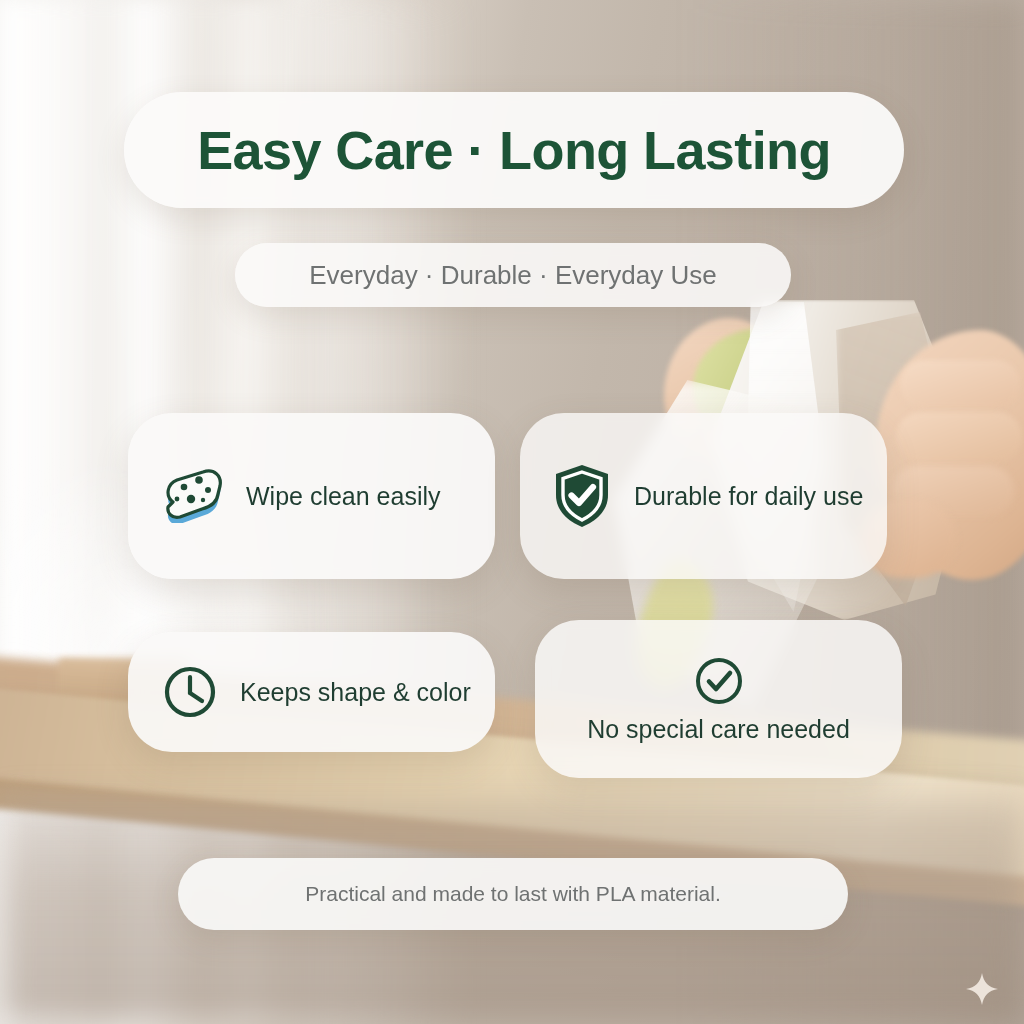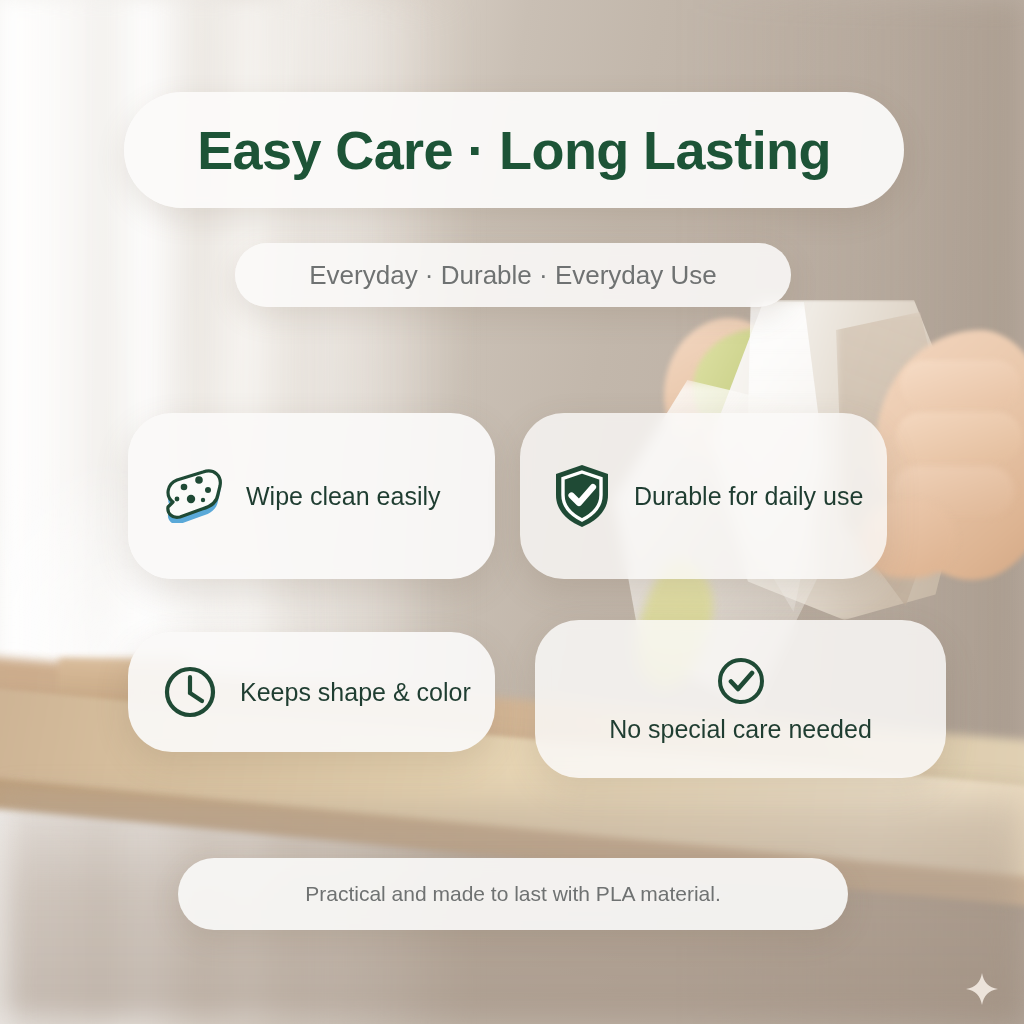--- a/index.html
+++ b/index.html
@@ -193,21 +193,21 @@
     left:520px;top:413px;width:367px;height:166px;
     background:rgba(250,249,248,.80);
     padding-left:32px;box-sizing:border-box;gap:22px;
   }
   #card-shape{
     left:128px;top:619px;width:367px;height:120px;
     background:rgba(250,249,248,.93);
     padding-left:34px;box-sizing:border-box;gap:22px;margin-top:13px;
   }
   #card-nocare{
-    left:535px;top:620px;width:411px;height:158px;
+    left:535px;top:620px;width:367px;height:158px;
     background:rgba(250,249,248,.84);
     flex-direction:column;justify-content:center;gap:8px;
   }
   .icon-box{display:flex;align-items:center;justify-content:center;flex:none;}
 </style>
 </head>
 <body>
 
 <div id="stage">
 

